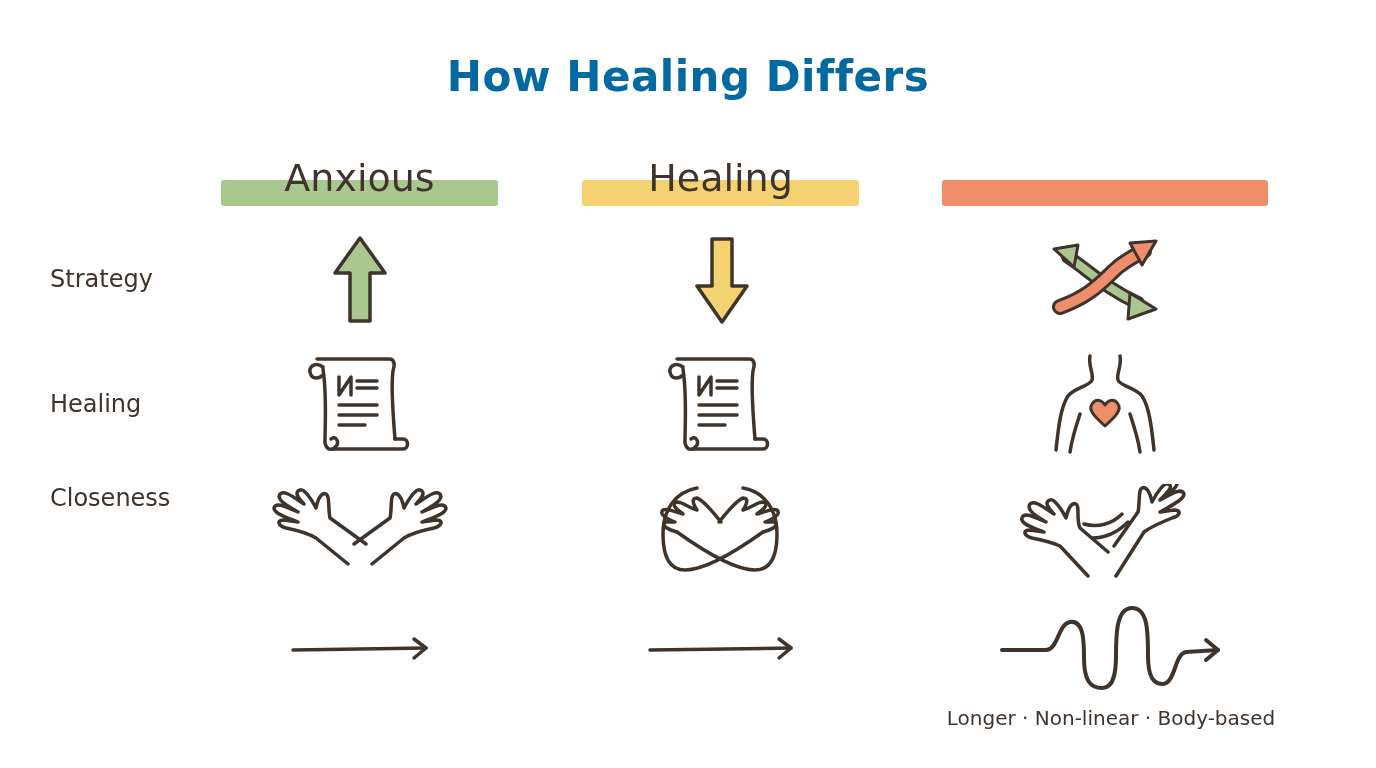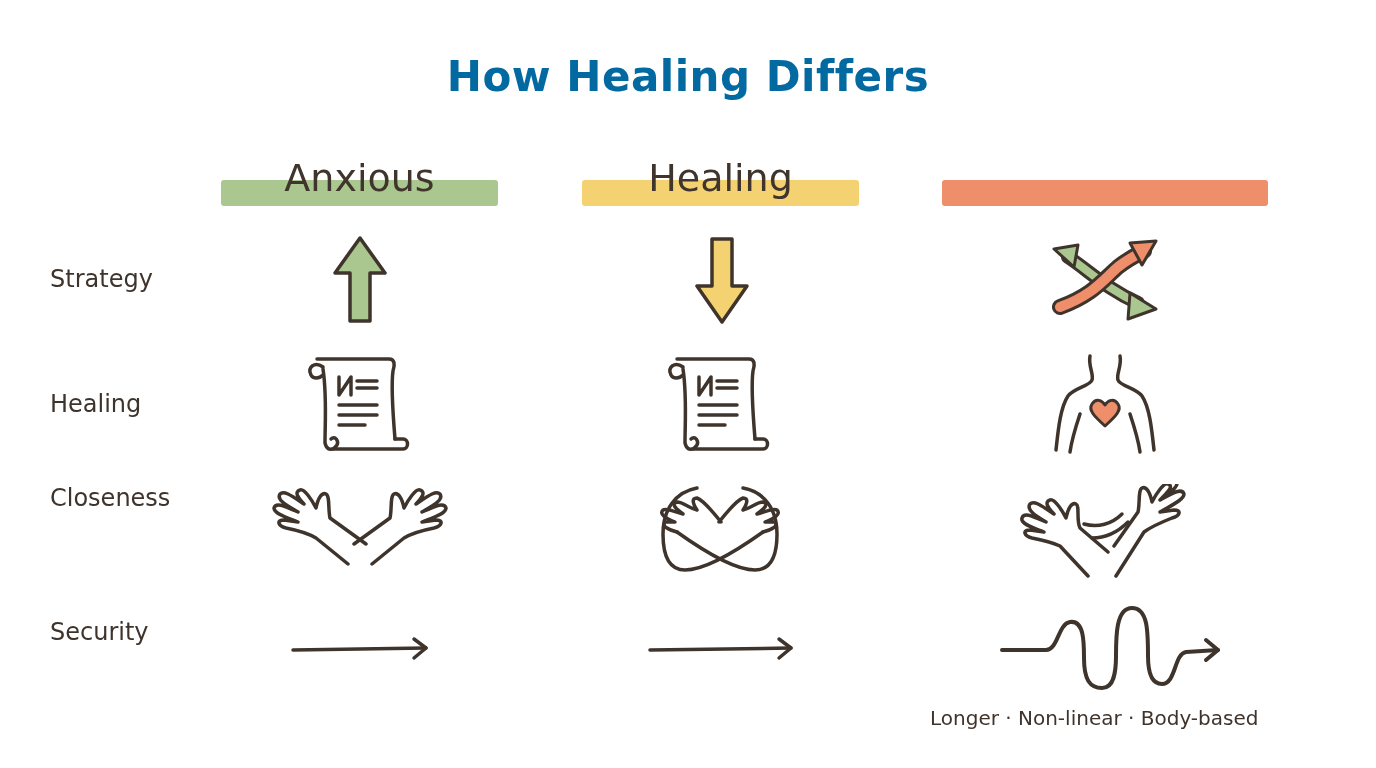--- a/index.html
+++ b/index.html
@@ -17,21 +17,21 @@
       position: absolute; left: 0; right: 0; top: 0; text-align: center;
       font-size: 38px; font-weight: normal; color: #40352d; line-height: 52px;
     }
     .row-label {
       position: absolute; width: 180px; left: 50px; text-align: left;
       font-size: 24px; color: #3f342c; line-height: 33px;
     }
     .icon { position: absolute; }
     .icon svg { display: block; }
     .footnote {
-      position: absolute; left: 930px; width: 362px; top: 706px; 
+      position: absolute; left: 930px; width: 362px; top: 706px; text-align: center;
       font-size: 20px; color: #3f342c;
     }
   </style>
 </head>
 <body>
 
 <div>
 
   <div class="title">How Healing Differs</div>
 
@@ -44,21 +44,20 @@
     <div class="label">Healing</div>
   </div>
   <div class="col-header" style="left:942px; width:326px;">
     <div class="bar" style="background:#ef8e6a;"></div>
   </div>
 
   <div class="row-label" style="top:263px;">Strategy</div>
   <div class="row-label" style="top:388px;">Healing</div>
   <div class="row-label" style="top:482px;">Closeness</div>
   <div class="row-label" style="top:616px;">
-    <div>Security</div>
   </div>
 
   <div class="icon" style="left:330px; top:233px;">
     <svg width="60" height="94" viewBox="0 0 60 94">
       <path d="M30 5 L55 40 L40 40 L40 88 L20 88 L20 40 L5 40 Z" fill="#a9c78f" stroke="#3f342c" stroke-width="3.5" stroke-linejoin="round"></path>
     </svg>
   </div>
 
   <div class="icon" style="left:692px; top:234px;">
     <svg width="60" height="94" viewBox="0 0 60 94">

